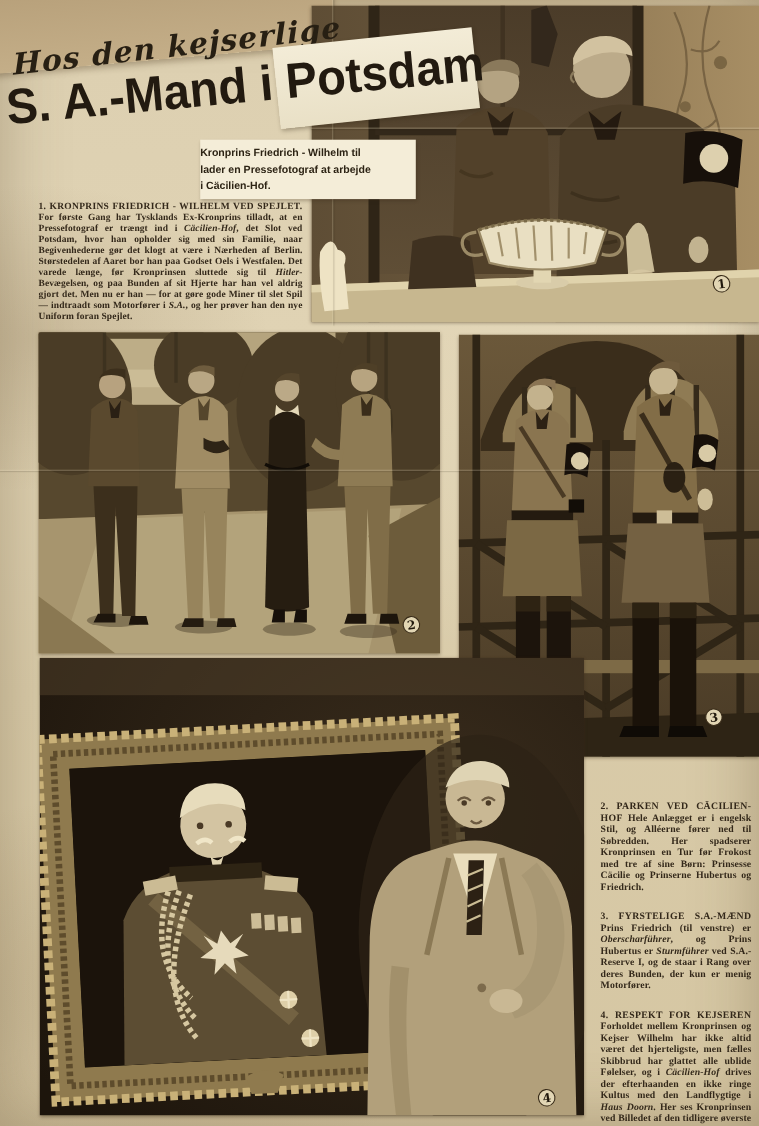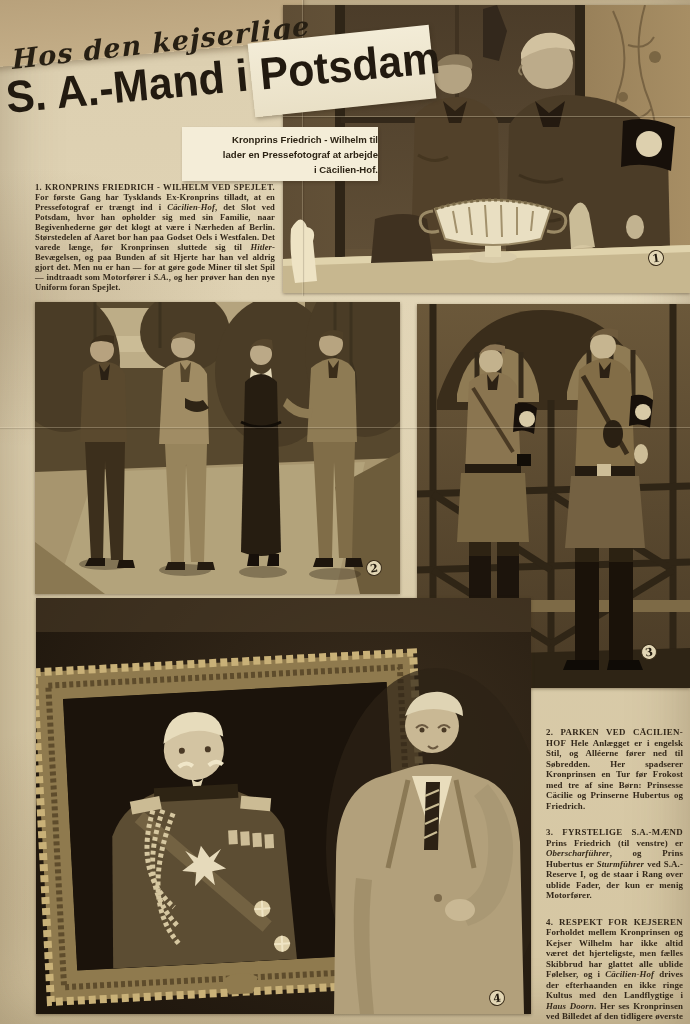--- a/index.html
+++ b/index.html
@@ -33,21 +33,21 @@
   .headline{
     position:absolute;left:6px;top:72px;margin:0;white-space:nowrap;
     font-family:"Liberation Sans", sans-serif;font-weight:bold;
     font-size:45px;color:#221a10;letter-spacing:0px;
     transform:rotate(-5.3deg) scaleX(.95);transform-origin:0 50%;
   }
   .caption-box{
     position:absolute;left:182px;top:127px;width:196px;height:54px;
     background:#f4edd8;box-shadow:1px 2px 3px rgba(50,38,20,.3);
     font-family:"Liberation Sans", sans-serif;font-weight:bold;font-size:9.6px;
-    color:#2c2314;text-align:right;line-height:1.55;padding-top:6px;box-sizing:border-box;
+    color:#2c2314;text-align:left;line-height:1.55;padding-top:6px;box-sizing:border-box;
   }
   .photo{position:absolute;box-shadow:0 1px 3px rgba(60,45,25,.45);}
   .photo svg{display:block;width:100%;height:100%;}
   .photo1{left:283px;top:5px;width:407px;height:288px;}
   .photo2{left:35px;top:302px;width:365px;height:292px;}
   .photo3{left:417px;top:304px;width:273px;height:384px;}
   .photo4{left:36px;top:598px;width:495px;height:416px;}
   .badge{
     position:absolute;width:16px;height:16px;border-radius:50%;
     background:#e2d6b4;border:1px solid #3a2d1a;color:#221a0e;
@@ -390,17 +390,17 @@
 
   <div class="crease-h2"></div>
 
   <div class="badge badge1">1</div>
   <div class="badge badge2">2</div>
   <div class="badge badge3">3</div>
   <div class="badge badge4">4</div>
 
   <div class="right-col">
     <p><span class="lead">2. PARKEN VED CÄCILIEN-HOF</span><span><span> Hele Anlægget er i engelsk Stil, og Alléerne fører ned til Søbredden. Her spadserer Kronprinsen en Tur før Frokost med tre af sine Børn: Prinsesse Cäcilie og Prinserne Hubertus og Friedrich.</span></span></p>
-    <p><span class="lead">3. FYRSTELIGE S.A.-MÆND</span><span><span> Prins Friedrich (til venstre) er </span><span class="it">Oberscharführer</span><span>, og Prins Hubertus er </span><span class="it">Sturmführer</span><span> ved S.A.-Reserve I, og de staar i Rang over ublide Fader, der kun er menig Motorfører.</span></span></p>
+    <p><span class="lead">3. FYRSTELIGE S.A.-MÆND</span><span><span> Prins Friedrich (til venstre) er </span><span class="it">Oberscharführer</span><span>, og Prins Hubertus er </span><span class="it">Sturmführer</span><span> ved S.A.-Reserve I, og de staar i Rang over deres Bunden, der kun er menig Motorfører.</span></span></p>
     <p><span class="lead">4. RESPEKT FOR KEJSEREN</span><span><span> Forholdet mellem Kronprinsen og Kejser Wilhelm har ikke altid været det hjerteligste, men fælles Skibbrud har glattet alle ublide Følelser, og i </span><span class="it">Cäcilien-Hof</span><span> drives der efterhaanden en ikke ringe Kultus med den Landflygtige i </span><span class="it">Haus Doorn</span><span>. Her ses Kronprinsen ved Billedet af den tidligere øverste Krigsherre.</span></span></p>
   </div>
 
 </div>
 
 </body></html>

